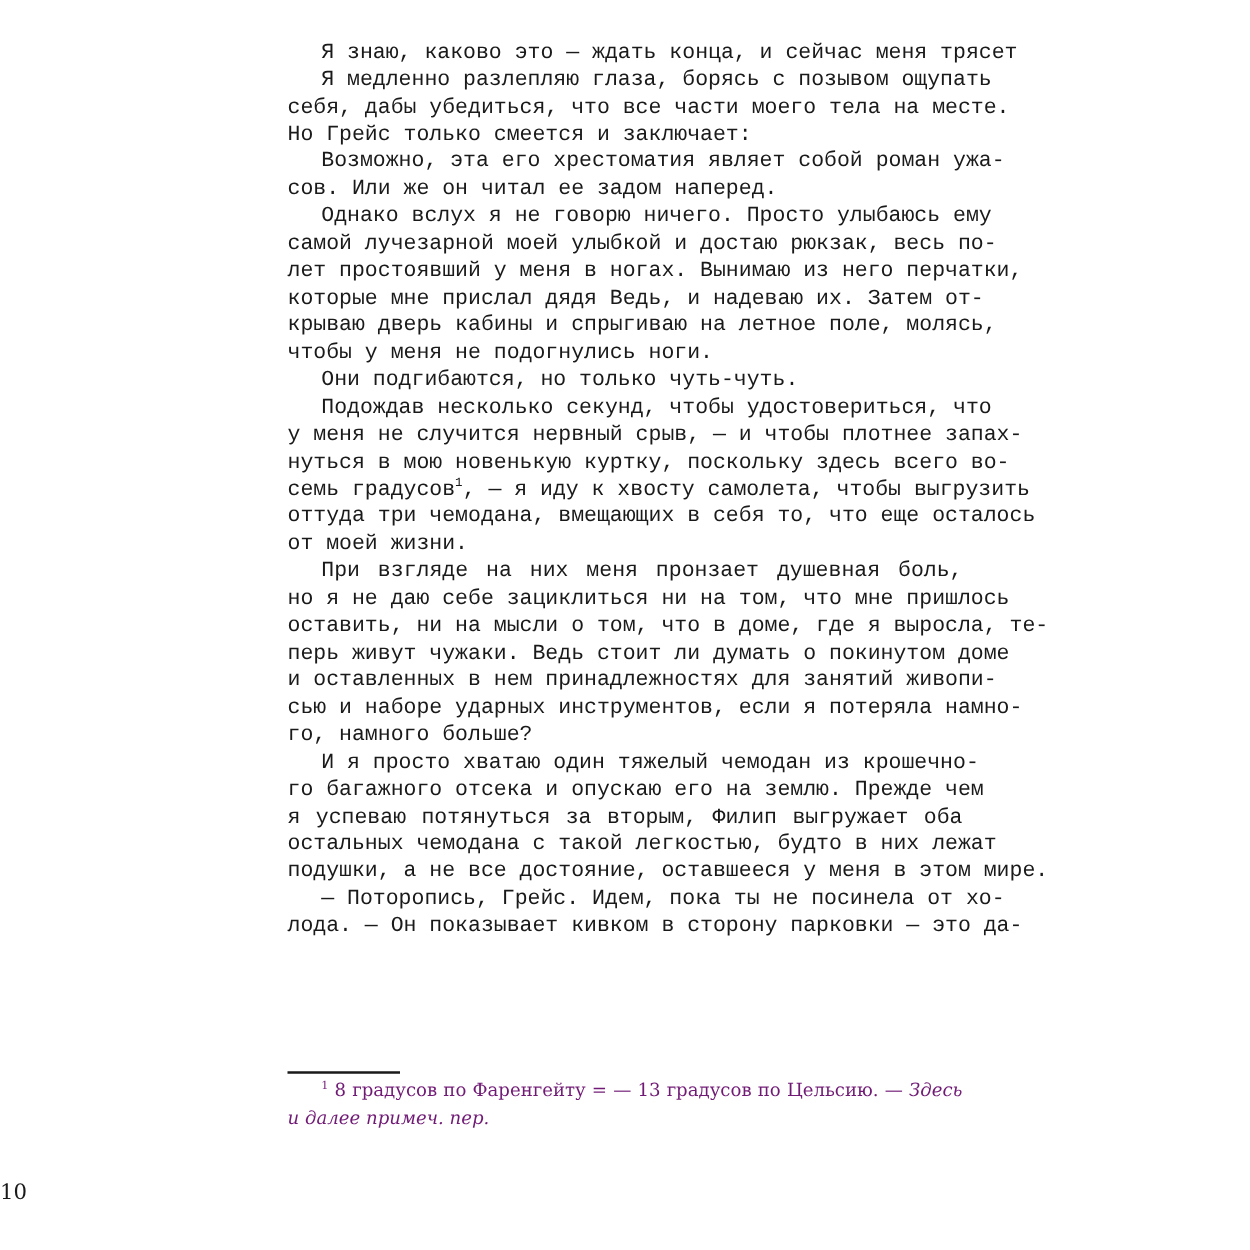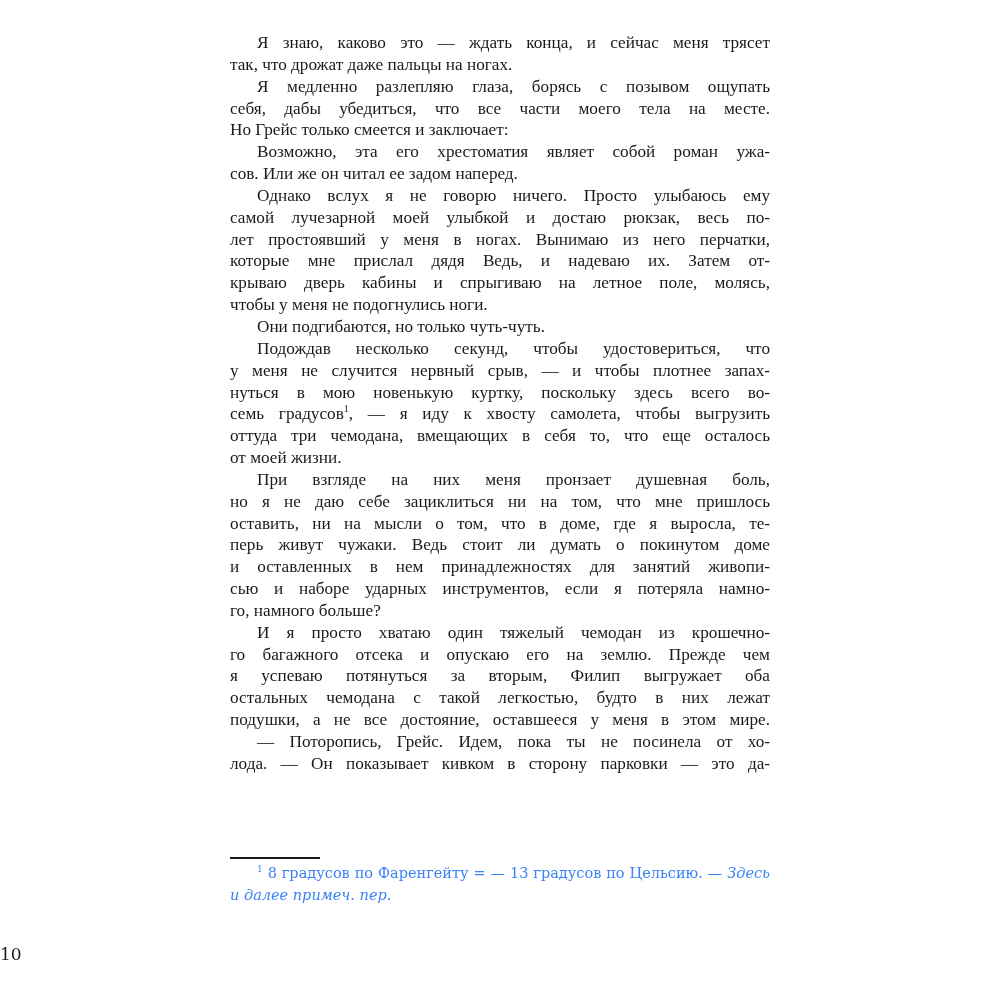--- a/index.html
+++ b/index.html
@@ -1,48 +1,47 @@
 <!DOCTYPE html>
 <html><head>
 <meta charset="utf-8">
 <style>
   html, body { margin: 0; padding: 0; background: #ffffff; }
   body { width: 1000px; height: 1000px; position: relative; overflow: hidden; }
   .page {
     position: absolute; left: 230px; top: 32px; width: 540px;
-    font-family: Liberation Serif, serif; font-size: 17.2px; line-height: 21.85px;
+    font-family: Liberation Mono, monospace; font-size: 17.2px; line-height: 21.85px;
     color: #1a1a1a;
   }
   .l { display: block; text-align: justify; text-align-last: justify; white-space: nowrap; }
   .l.end { text-align-last: left; }
   .l.ind { padding-left: 27px; }
   sup { font-size: 10px; line-height: 0; vertical-align: 7px; }
   .rule {
     position: absolute; left: 230px; top: 857px; width: 90px; height: 2px; background: #1a1a1a;
   }
   .footnote {
     position: absolute; left: 230px; top: 862px; width: 540px;
-    font-family: "DejaVu Serif", serif; font-size: 14.5px; line-height: 22px; color: #3b82f6;
+    font-family: "DejaVu Serif", serif; font-size: 14.5px; line-height: 22px; color: #701a75;
   }
   .footnote .fl { display: block; white-space: nowrap; text-align: justify; text-align-last: justify; }
   .footnote .fl.ind { padding-left: 27px; }
   .footnote .fl.end { text-align-last: left; }
   .footnote .it { font-style: italic; font-family: "DejaVu Serif", serif; }
   .footnote sup { font-size: 9px; vertical-align: 6px; }
   .pagenum {
     position: absolute; left: 0; width: 1000px; top: 944px; 
     font-family: "DejaVu Serif", serif; font-size: 17px; color: #1a1a1a;
   }
 </style>
 </head>
 <body>
 
 <div class="page" id="page-body">
     <span class="l ind"><span>Я знаю, каково это — ждать конца, и сейчас меня трясет</span></span>
-    <span class="l end"><span>так, что дрожат даже пальцы на ногах.</span></span>
     <span class="l ind"><span>Я медленно разлепляю глаза, борясь с позывом ощупать</span></span>
     <span class="l"><span>себя, дабы убедиться, что все части моего тела на месте.</span></span>
     <span class="l end"><span>Но Грейс только смеется и заключает:</span></span>
     <span class="l ind"><span>Возможно, эта его хрестоматия являет собой роман ужа-</span></span>
     <span class="l end"><span>сов. Или же он читал ее задом наперед.</span></span>
     <span class="l ind"><span>Однако вслух я не говорю ничего. Просто улыбаюсь ему</span></span>
     <span class="l"><span>самой лучезарной моей улыбкой и достаю рюкзак, весь по-</span></span>
     <span class="l"><span>лет простоявший у меня в ногах. Вынимаю из него перчатки,</span></span>
     <span class="l"><span>которые мне прислал дядя Ведь, и надеваю их. Затем от-</span></span>
     <span class="l"><span>крываю дверь кабины и спрыгиваю на летное поле, молясь,</span></span>

